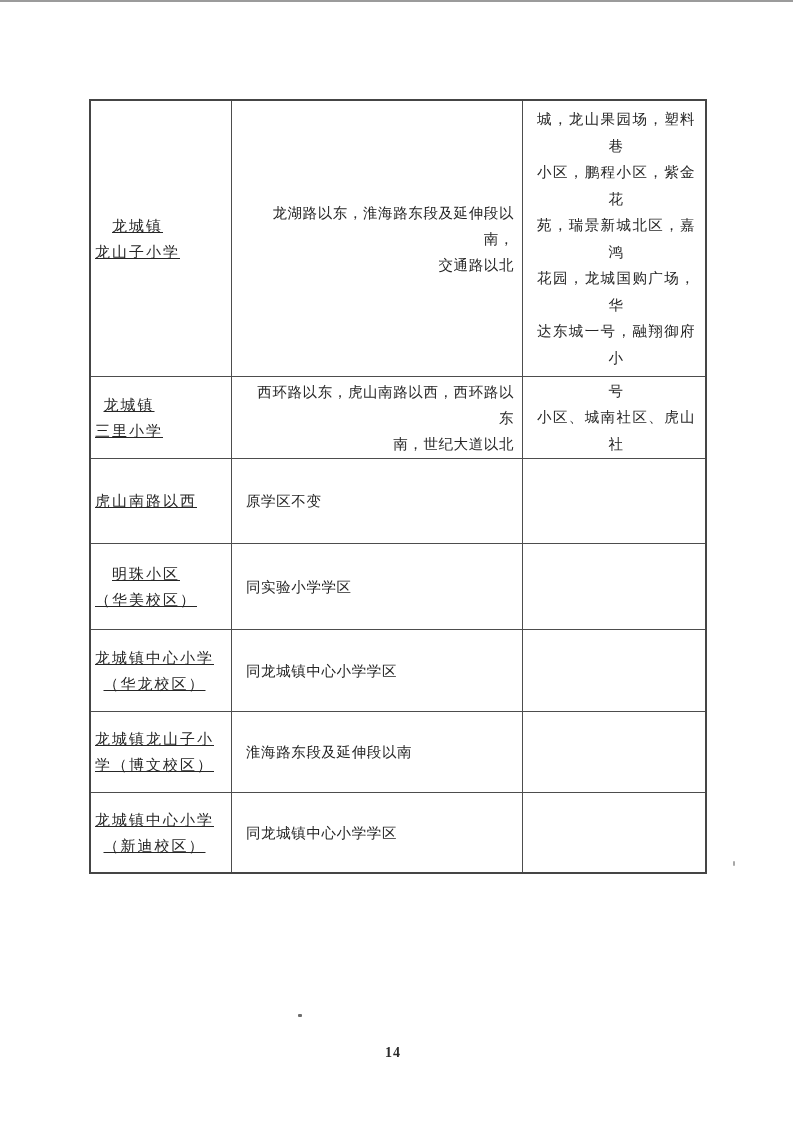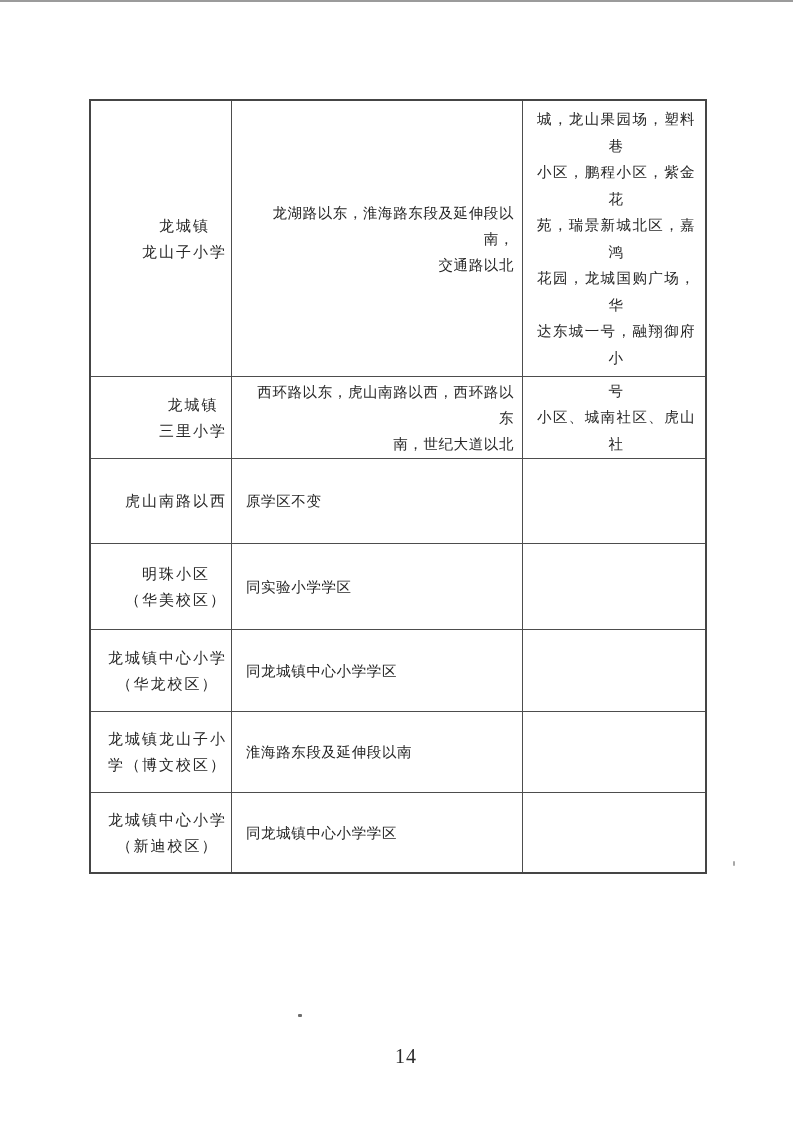--- a/index.html
+++ b/index.html
@@ -50,21 +50,22 @@
     overflow: hidden;
   }
   .cell.c3 { border-right: none; }
   .trow:last-child .cell { border-bottom: none; }
 
   .txt {
     white-space: pre-line;
     font-size: 14.5px;
   }
   .c1 {
-    justify-content: flex-end;
+    justify-content: flex-start;
+    text-decoration: underline;
   }
   .c1 .txt {
     text-align: center;
     font-size: 15px;
     letter-spacing: 2px;
     line-height: 26px;
     padding: 0 4px;
   }
   .c2 .txt {
     text-align: right;
@@ -76,24 +77,25 @@
     text-align: center;
     letter-spacing: 1.4px;
     line-height: 26.5px;
     padding: 2px 6px 2px 11px;
   }
   .page-number {
     position: absolute;
     left: 385px;
     top: 1045px;
     width: 32px;
-    text-align: right;
-    font-size: 20px;
+    text-align: left;
+    font-size: 14px;
     letter-spacing: 1px;
     color: #2b2b2b;
+    font-weight: bold;
   }
   
   .speck-1 {
     position: absolute;
     left: 298px;
     top: 1014px;
     width: 4px;
     height: 3px;
     background: #6e6e6e;
     border-radius: 1px;

